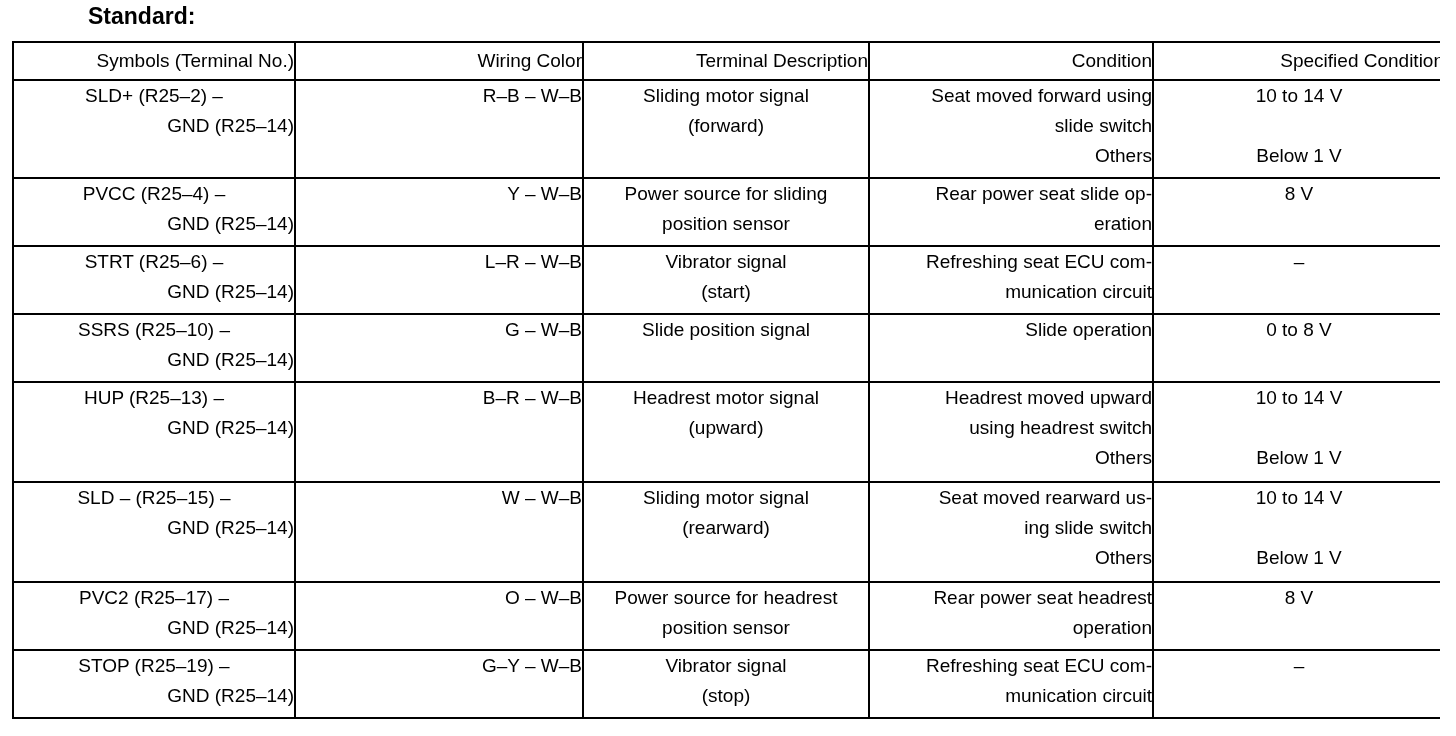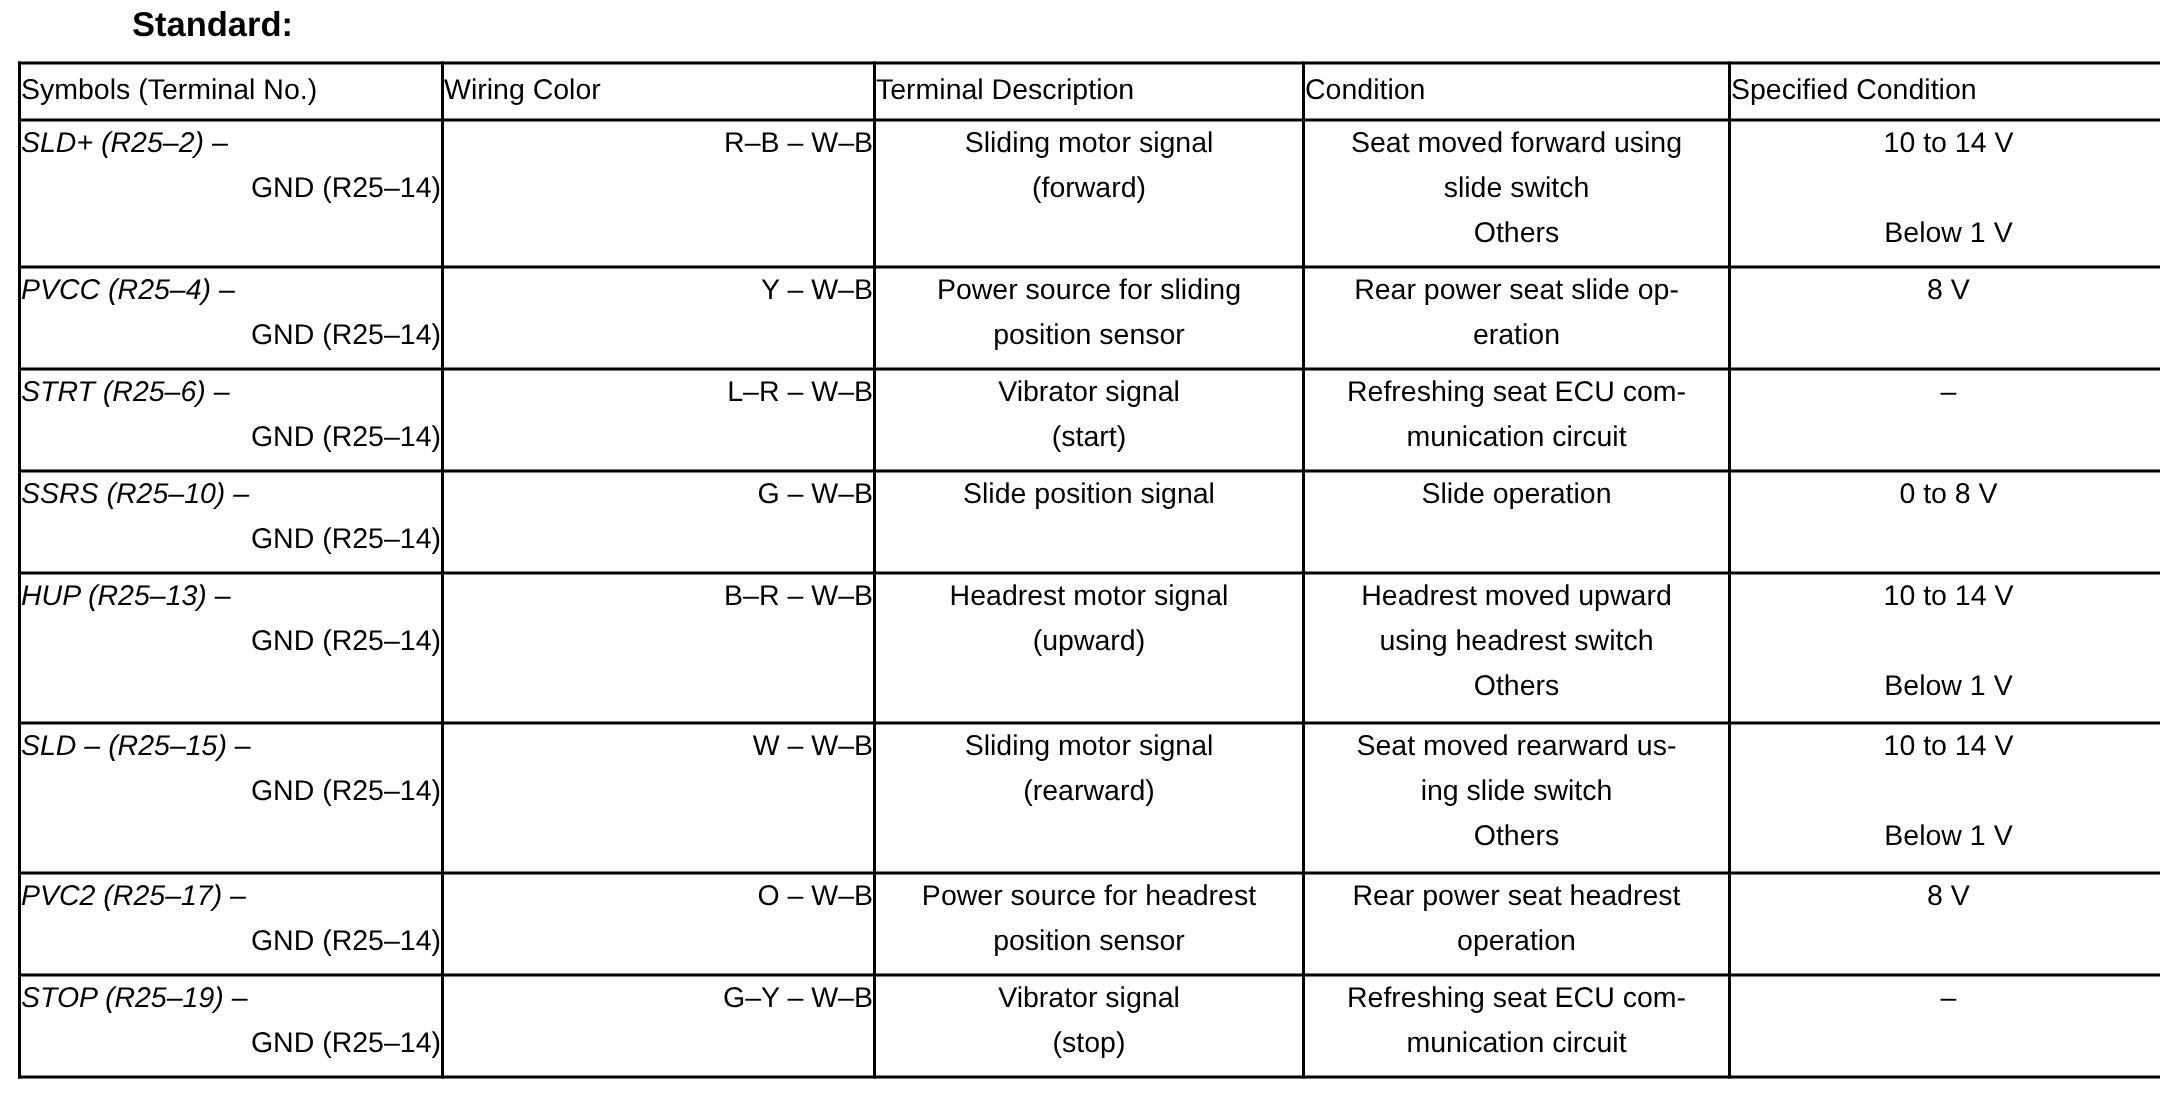--- a/index.html
+++ b/index.html
@@ -46,43 +46,43 @@
 
   #spec-table td, #spec-table th {
     border: 2px solid #000000;
     padding: 0;
     font-weight: normal;
     font-size: 19px;
     line-height: 30px;
     vertical-align: top;
   }
   #spec-table thead th {
-    text-align: left;
+    text-align: right;
     height: 36px;
     vertical-align: middle;
     font-size: 19px;
   }
   .cell-pad {
     padding: 5px 9px 6px 9px;
     box-sizing: border-box;
   }
 
   
-  td.col-symbols .sym-line1 { text-align: left; white-space: nowrap; font-style: italic; }
+  td.col-symbols .sym-line1 { text-align: center; white-space: nowrap; }
   td.col-symbols .sym-line2 { text-align: right; white-space: nowrap; margin-left: 40px; }
 
   
   td.col-wiring { vertical-align: middle; text-align: right; }
 
   
   td.col-description { vertical-align: middle; text-align: center; border-radius: 30px; }
   td.col-description .desc-line { display: block; }
 
   
-  td.col-condition { vertical-align: top; text-align: center; }
+  td.col-condition { vertical-align: top; text-align: right; }
   td.col-condition.center-v { vertical-align: middle; }
   td.col-condition .cond-line { display: block; }
 
   
   td.col-specified { vertical-align: top; text-align: center; margin-top: 13px; }
   td.col-specified.center-v { vertical-align: middle; }
   td.col-specified .spec-line { display: block; }
   td.col-specified .spec-gap { display: block; height: 30px; }
 
   .row-h-tall  { height: 98px; }

